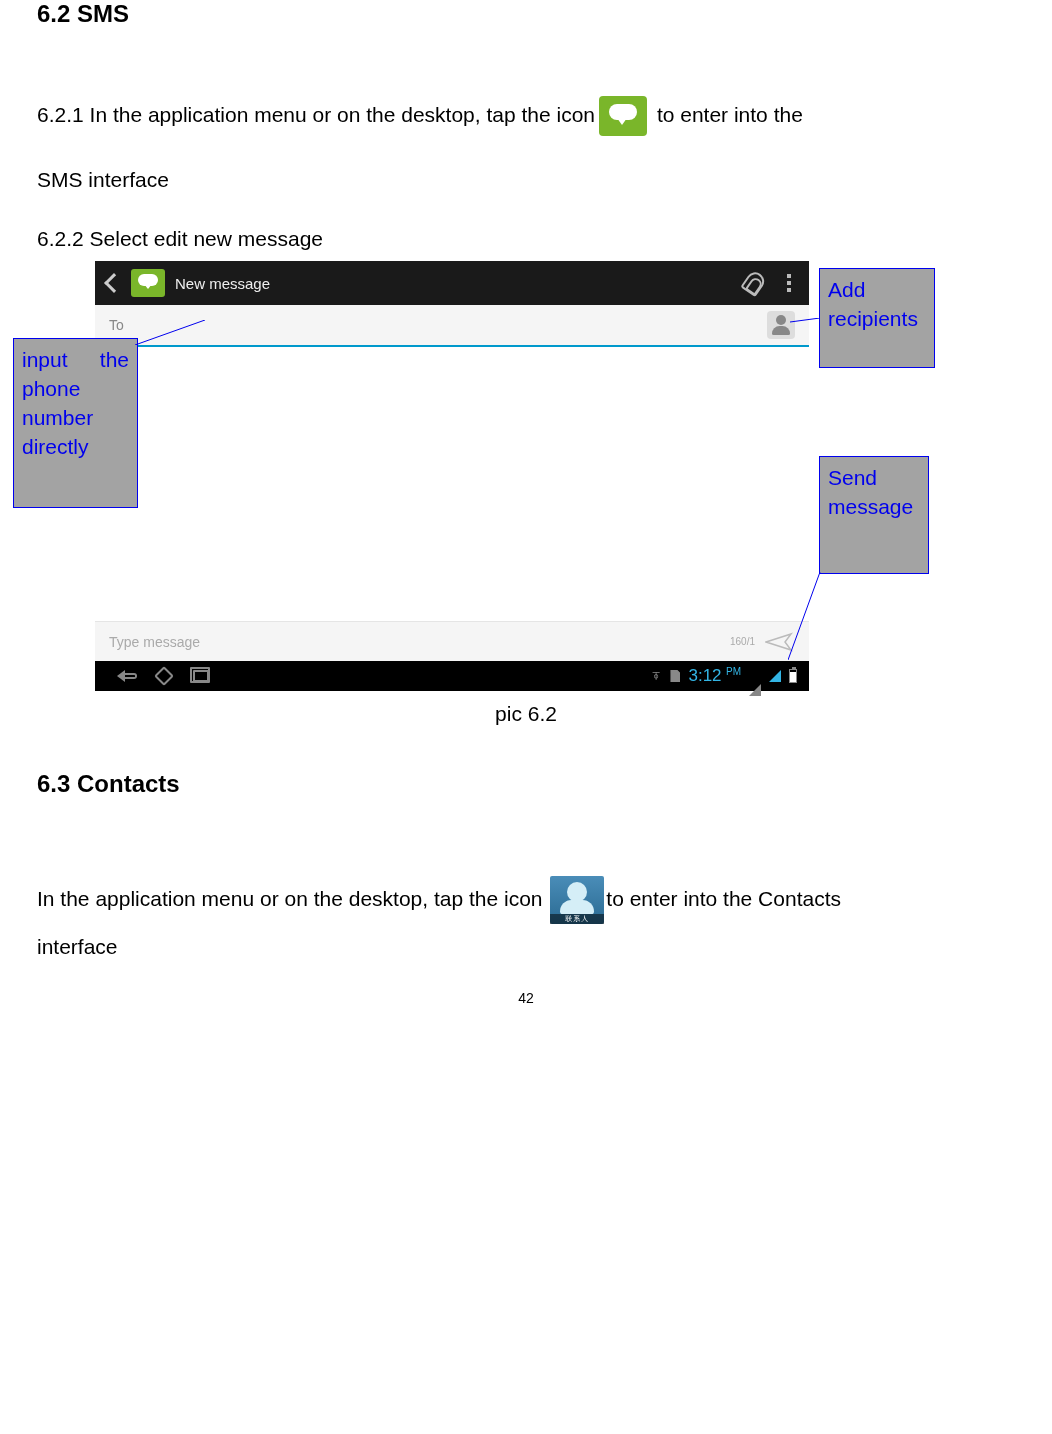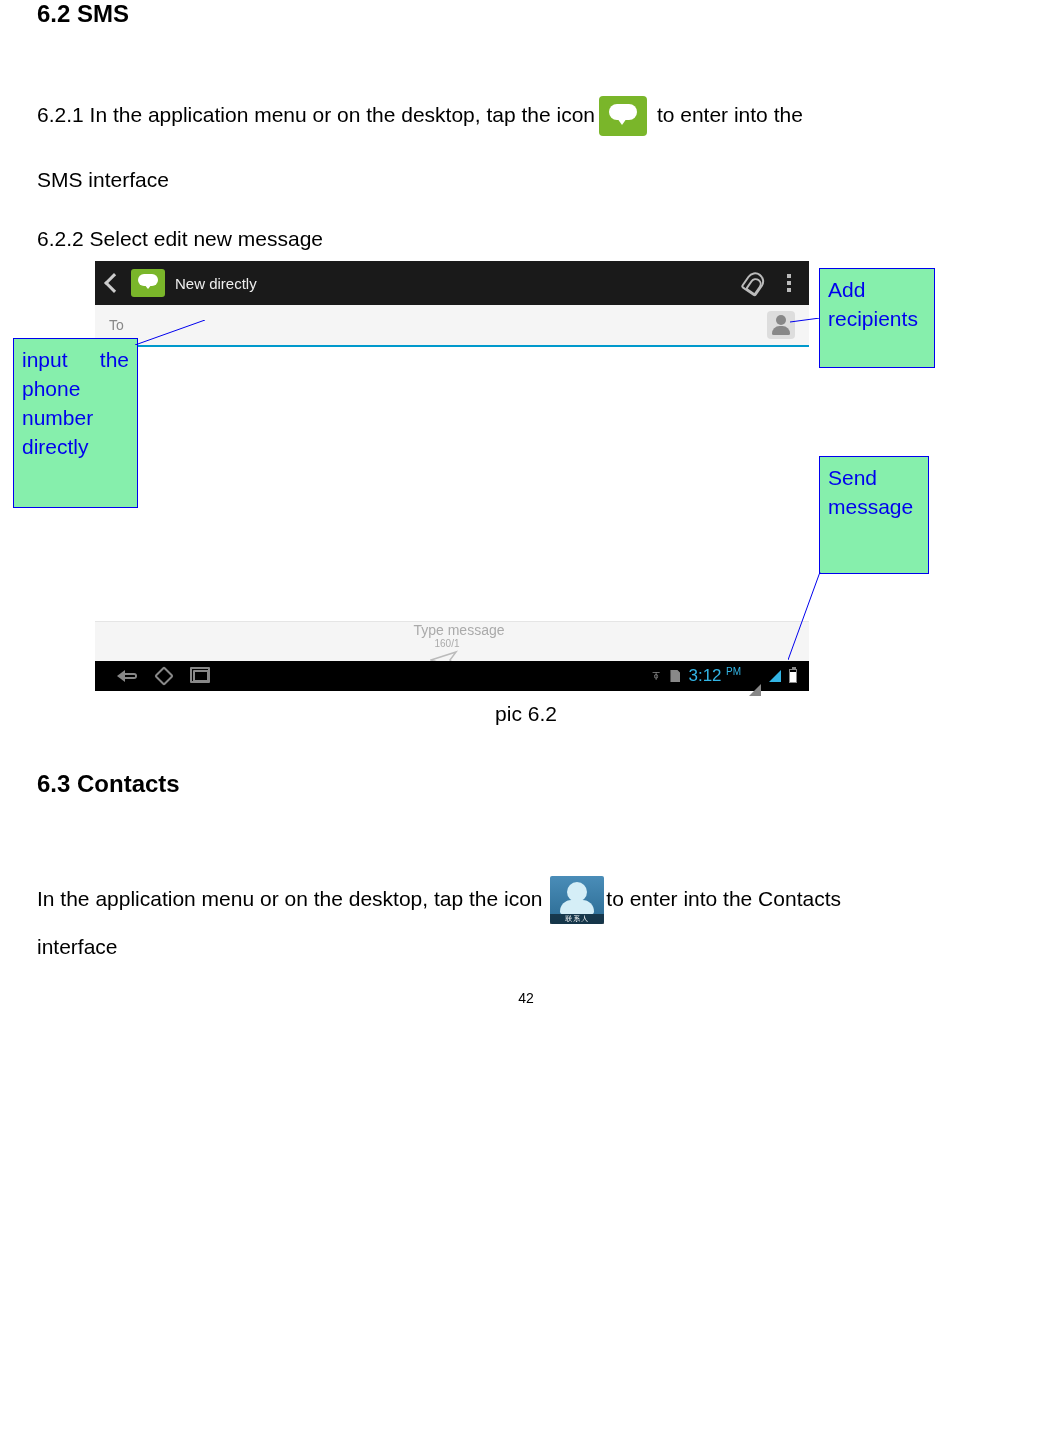--- a/index.html
+++ b/index.html
@@ -32,21 +32,21 @@
   .to-row { position: absolute; top: 44px; left: 0; right: 0; height: 42px; background: #f5f5f5; display: flex; align-items: center; border-bottom: 2px solid #0099cc; }
   .to-label { color: #888; font-size: 14px; margin-left: 14px; }
   .to-input { flex: 1; height: 100%; }
   .contact-btn { width: 28px; height: 28px; background: #ddd; border-radius: 4px; margin-right: 14px; position: relative; }
   .contact-btn::before { content: ""; position: absolute; left: 9px; top: 4px; width: 10px; height: 10px; border-radius: 50%; background: #888; }
   .contact-btn::after { content: ""; position: absolute; left: 5px; top: 15px; width: 18px; height: 9px; border-radius: 10px 10px 2px 2px; background: #888; }
 
   .body-area { position: absolute; top: 86px; left: 0; right: 0; bottom: 70px; background: #fff; }
 
   
-  .type-row { position: absolute; bottom: 30px; left: 0; right: 0; height: 40px; background: #f5f5f5; display: flex; align-items: center; border-top: 1px solid #e5e5e5; flex-direction: column; }
+  .type-row { position: absolute; bottom: 30px; left: 0; right: 0; height: 40px; background: #f5f5f5; display: flex; align-items: center; border-top: 1px solid #e5e5e5; }
   .type-placeholder { color: #aaa; font-size: 14px; margin-left: 14px; flex: 1; }
   .counter { color: #aaa; font-size: 10px; margin-right: 10px; }
   .send-btn { width: 30px; height: 22px; margin-right: 14px; position: relative; }
   .send-btn svg { width: 30px; height: 22px; }
 
   
   .nav { position: absolute; bottom: 0; left: 0; right: 0; height: 30px; background: #000; display: flex; align-items: center; }
   .nav-left { display: flex; gap: 22px; margin-left: 22px; align-items: center; }
   .nav-back { width: 18px; height: 12px; position: relative; }
   .nav-back::before { content: ""; position: absolute; left: 0; top: 0; width: 0; height: 0; border-top: 6px solid transparent; border-bottom: 6px solid transparent; border-right: 8px solid #888; }
@@ -60,21 +60,21 @@
   .clock { color: #33b5e5; font-family: Arial; font-weight: 300; }
   .clock-big { font-size: 17px; }
   .clock-small { font-size: 10px; vertical-align: top; }
   .sig { width: 0; height: 0; border-style: solid; border-width: 0 0 12px 12px; border-color: transparent transparent #888 transparent; }
   .sig.b { border-color: transparent transparent #33b5e5 transparent; }
   .batt { width: 8px; height: 14px; border: 1px solid #888; position: relative; }
   .batt::before { content: ""; position: absolute; left: 2px; top: -3px; width: 4px; height: 2px; background: #888; }
   .batt::after { content: ""; position: absolute; left: 0; bottom: 0; width: 100%; height: 85%; background: #fff; }
 
   
-  .callout { position: absolute; border: 1.5px solid #0000ee; color: #0000ee; font-size: 21px; padding: 6px 8px; background: #86efac; line-height: 29px; }
+  .callout { position: absolute; border: 1.5px solid #0000ee; color: #0000ee; font-size: 21px; padding: 6px 8px; background: #a3a3a3; line-height: 29px; }
   .co-input { top: 338px; left: 13px; width: 125px; height: 170px; text-align: justify; }
   .co-input .fl { display: flex; justify-content: space-between; gap: 20px; }
   .co-add { top: 268px; left: 819px; width: 116px; height: 100px; }
   .co-send { top: 456px; left: 819px; width: 110px; height: 118px; }
 
   .caption { position: absolute; top: 702px; left: 0; width: 100%; text-align: center; font-size: 21px; font-weight: normal; }
 
   .h-contacts { position: absolute; top: 770px; left: 37px; font-size: 24px; font-weight: bold; }
   .p-contacts { position: absolute; top: 876px; left: 37px; font-size: 21px; line-height: 45px; width: 820px; }
   .contacts-icon-inline { display: inline-block; width: 54px; height: 48px; background: linear-gradient(#4a8db8, #2a6a92); vertical-align: middle; position: relative; margin: 0 2px; border-radius: 2px; }
@@ -96,21 +96,21 @@
   <p class="p-621">
     <span>6.2.1 In the application menu or on the desktop, tap the icon</span><span class="sms-icon-inline"></span><span> to enter into the SMS interface</span>
   </p>
 
   <p class="p-622">6.2.2 Select edit new message</p>
 
   <div class="screenshot">
     <div class="tb">
       <div class="tb-back"></div>
       <div class="tb-icon"></div>
-      <div class="tb-title">New directly</div>
+      <div class="tb-title">New message</div>
       <div class="attach-icon"></div>
       <div class="menu-dots">
           <span></span>
           <span></span>
           <span></span>
         </div>
     </div>
 
     <div class="to-row">
       <span class="to-label">To</span>

